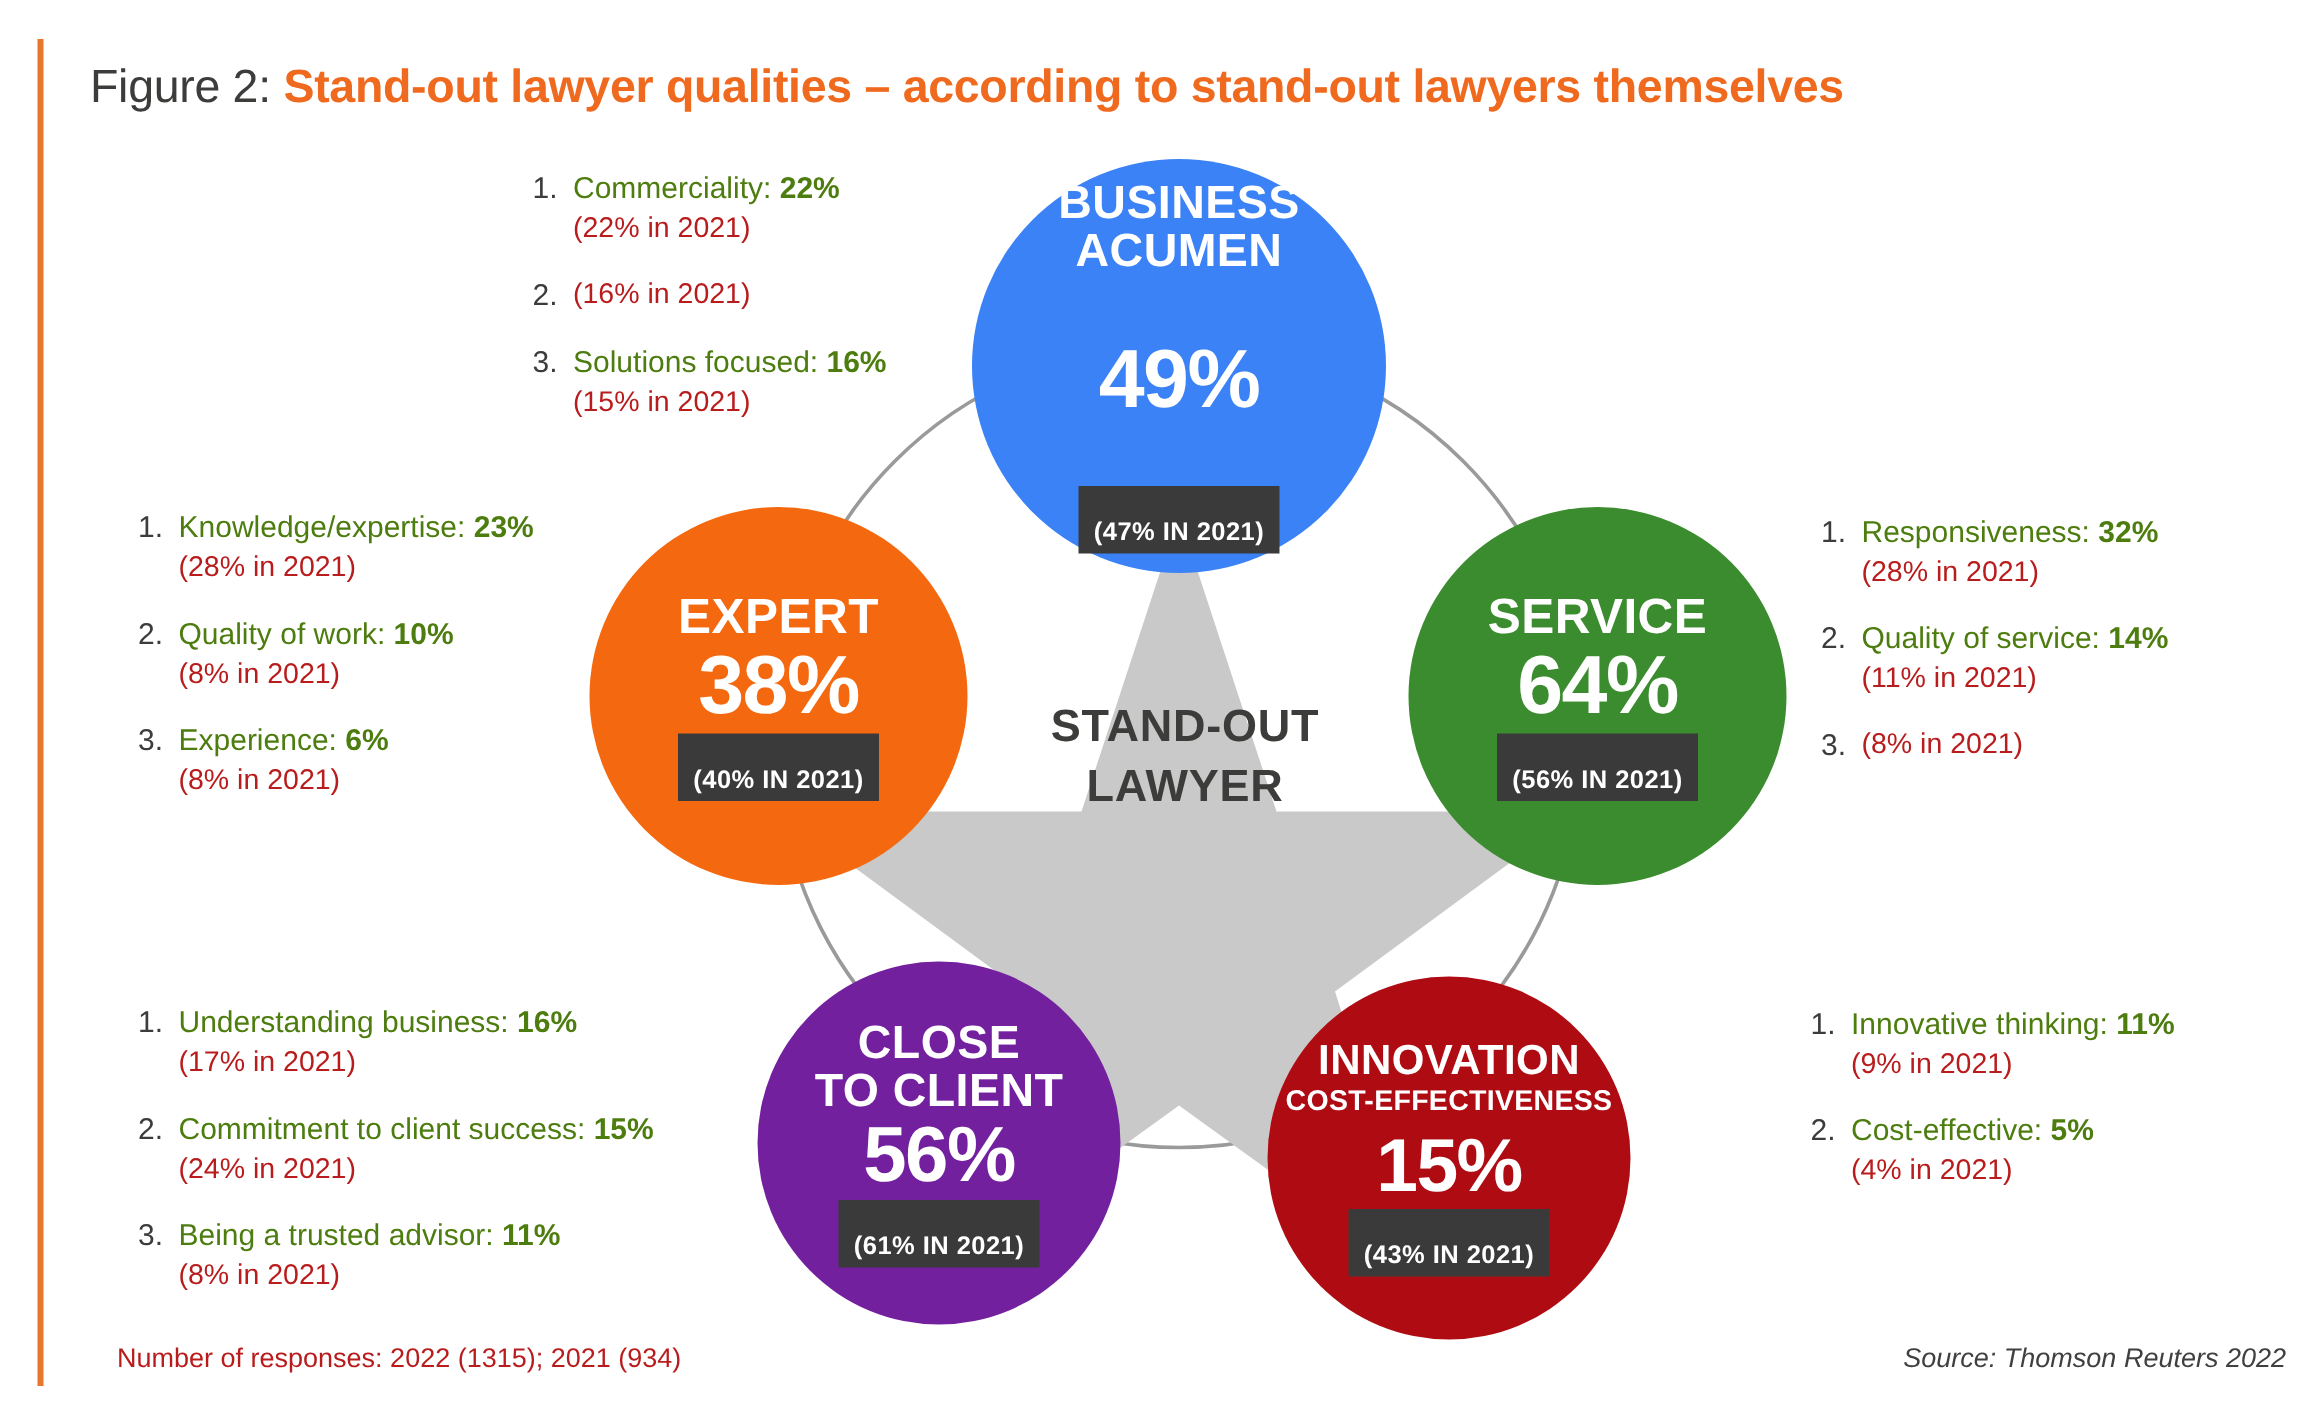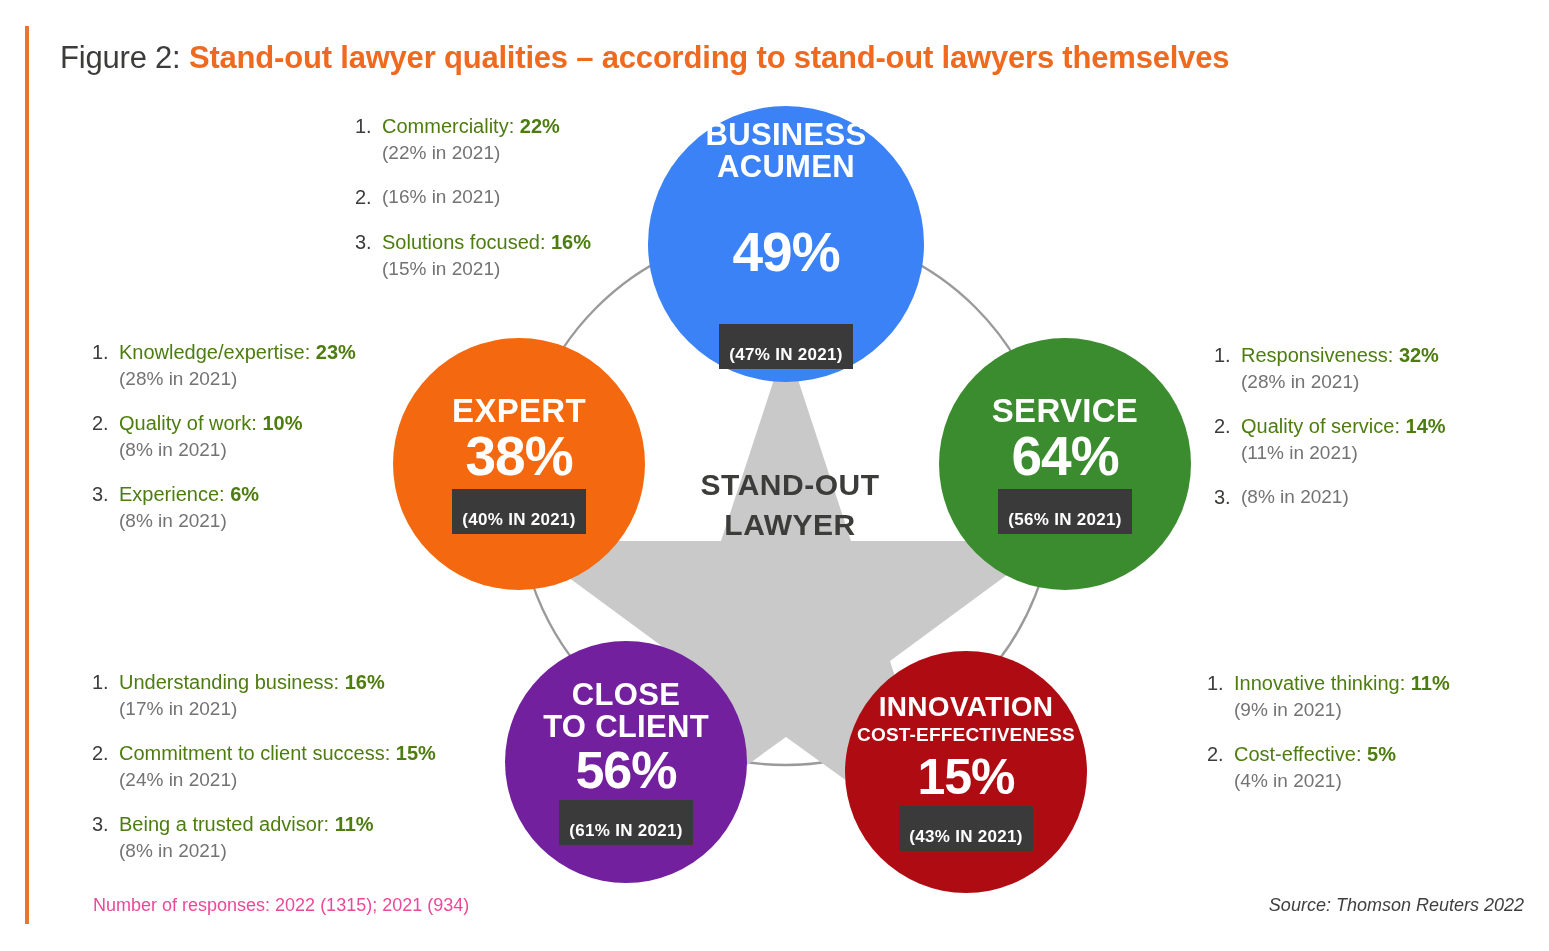--- a/index.html
+++ b/index.html
@@ -175,40 +175,40 @@
   .li-body { flex: 1 1 auto; }
   .li-main {
     font-size: 20px;
     color: #4d7c0f;
     line-height: 27px;
     white-space: nowrap;
   }
   .li-main b { font-weight: bold; }
   .li-prev {
     font-size: 19px;
-    color: #737373;
+    color: #b91c1c;
     line-height: 26px;
     white-space: nowrap;
   }
 
   #list-business  { left: 355px;  top: 113px; }
   #list-expert    { left: 92px;   top: 339px; }
   #list-close     { left: 92px;   top: 669px; }
   #list-service   { left: 1214px; top: 342px; }
   #list-innovation{ left: 1207px; top: 670px; }
 
   
 
   
   #footer-responses {
     position: absolute;
-    left: 93px;
+    left: 78px;
     top: 895px;
     font-size: 18px;
-    color: #ec4899;
+    color: #b91c1c;
     white-space: nowrap;
   }
   #footer-source {
     position: absolute;
     right: 25px;
     top: 895px;
     font-size: 18px;
     font-style: italic;
     color: #404040;
     white-space: nowrap;

